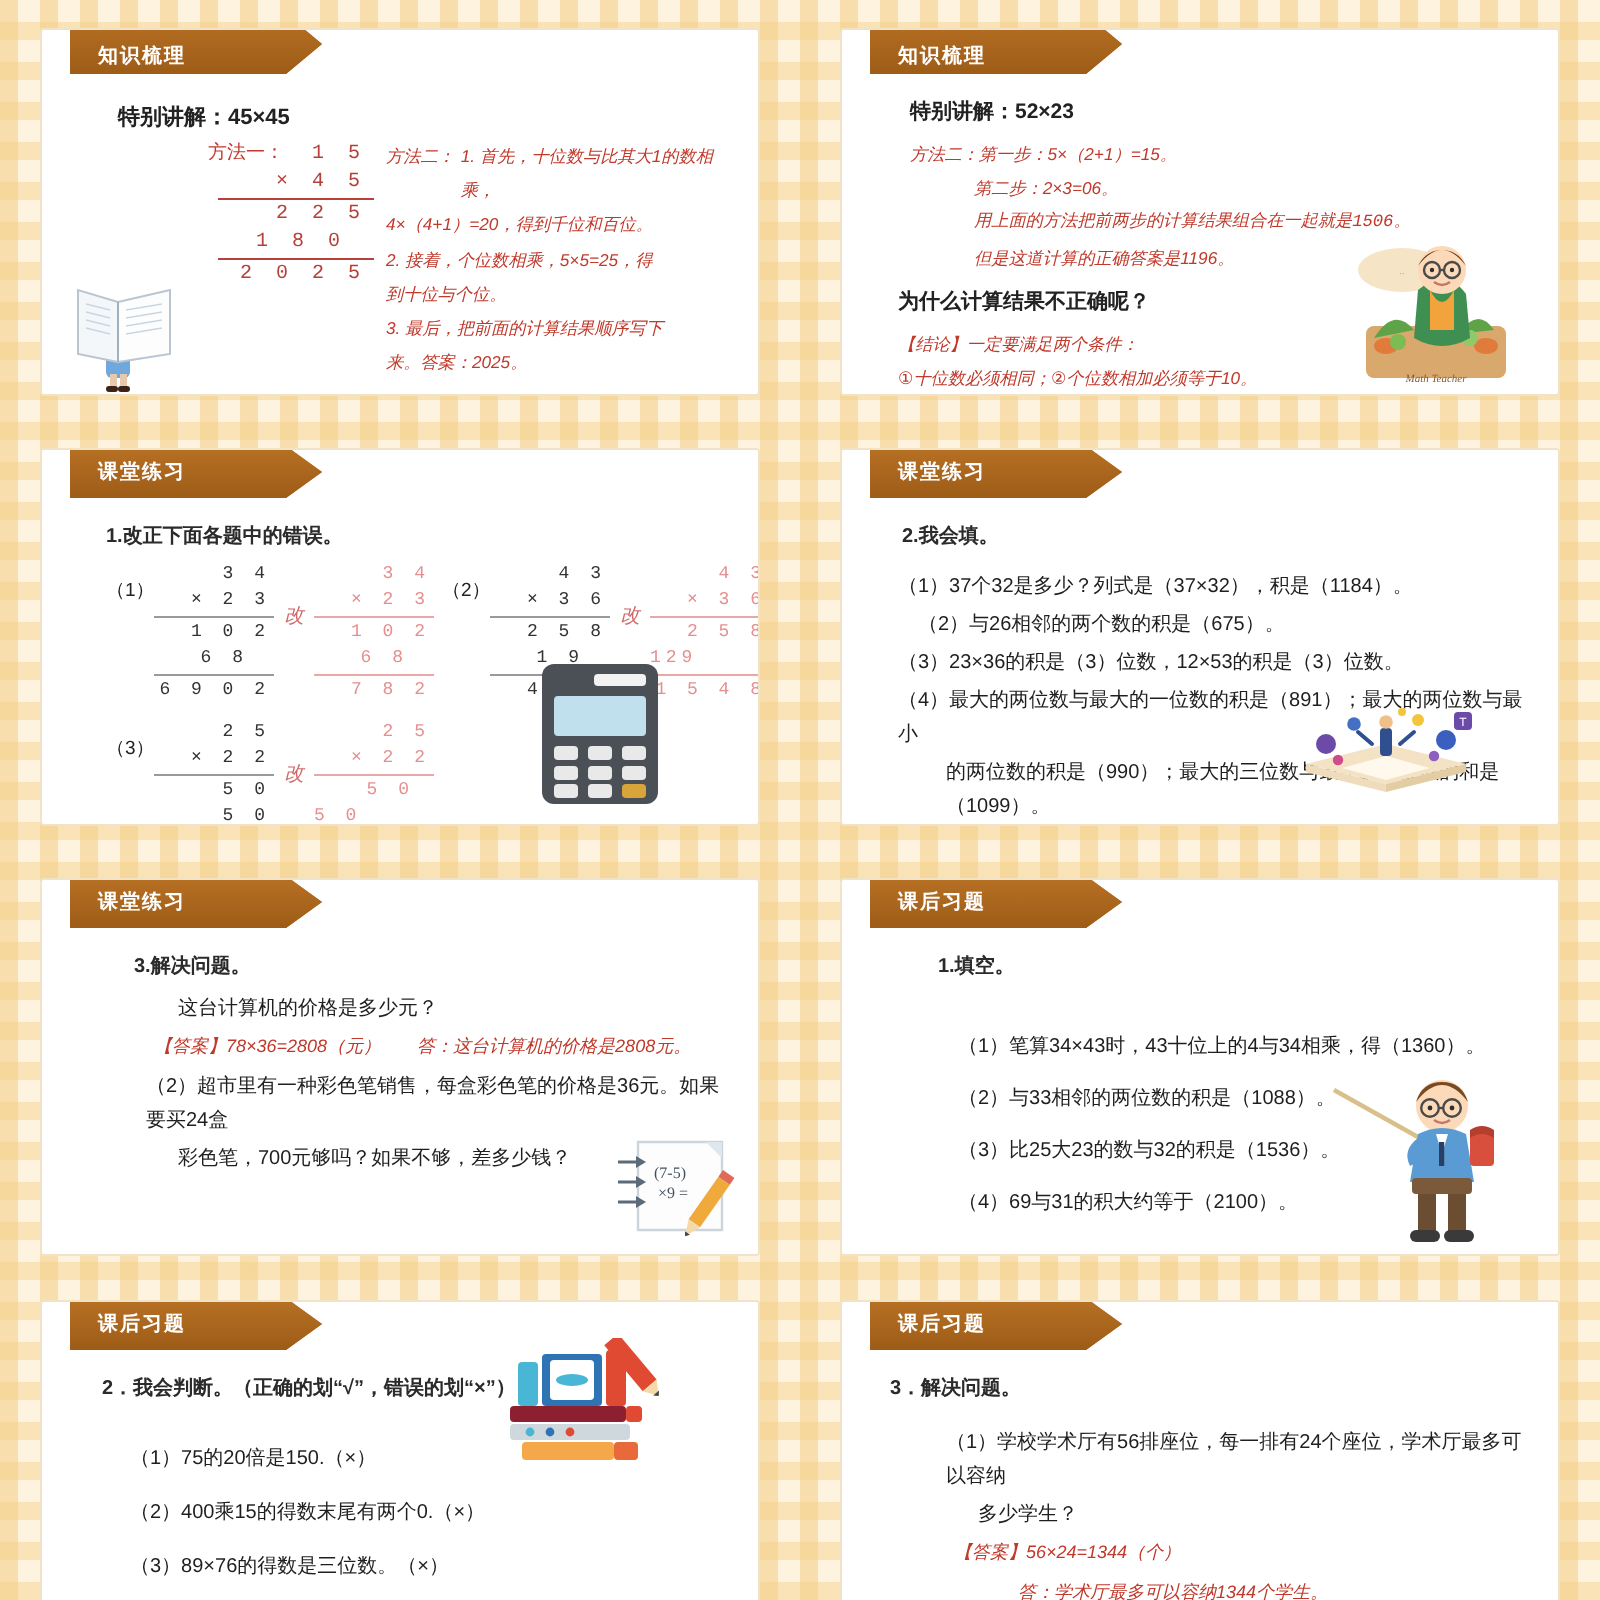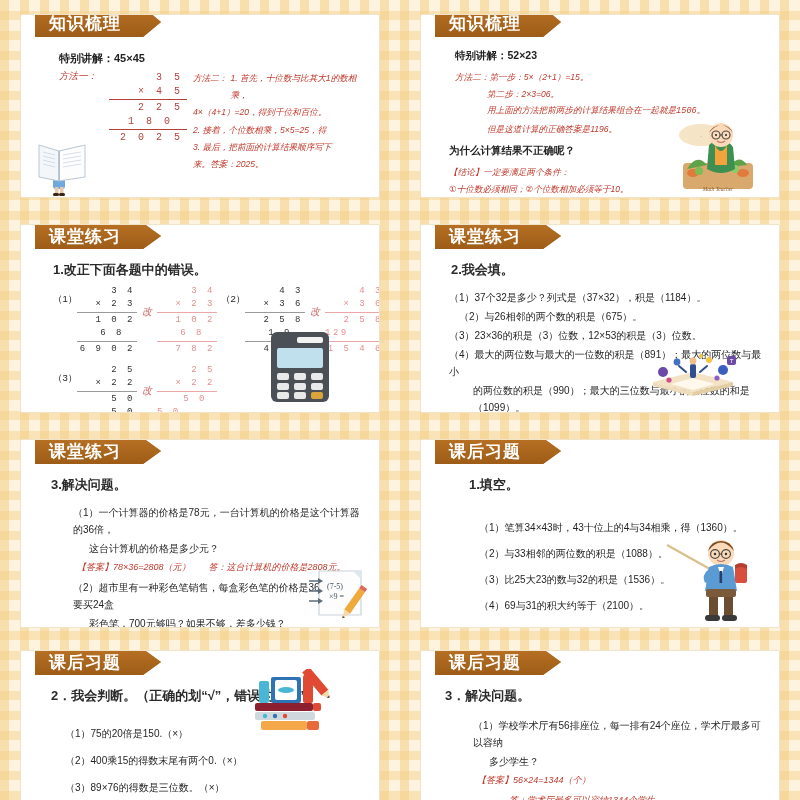--- a/index.html
+++ b/index.html
@@ -36,37 +36,37 @@
     border-radius:2px;
     overflow:hidden;
   }
   
   .banner{
     position:absolute;left:14px;top:-2px;z-index:5;
     height:26px;min-width:86px;padding:0 26px 0 14px;
     display:flex;align-items:center;
     background:#a9651c;
     background-image:linear-gradient(180deg,#b87124 0%,#9d5c17 100%);
-    color:#fff;font-size:17px;font-weight:bold;letter-spacing:1px;
+    color:#fff;font-size:10px;font-weight:bold;letter-spacing:1px;
     clip-path:polygon(0 0,100% 0,100% 100%,0 100%,0 100%);
     -webkit-clip-path:polygon(0 0, calc(100% - 18px) 0, 100% 50%, calc(100% - 18px) 100%, 0 100%);
     clip-path:polygon(0 0, calc(100% - 18px) 0, 100% 50%, calc(100% - 18px) 100%, 0 100%);
   }
   .banner.top{top:-8px;height:28px;align-items:flex-end;padding-bottom:2px;}
   
   .body{position:absolute;left:0;right:0;top:26px;bottom:0;padding:6px 12px 0 22px;}
-  .h-line{font-size:13px;color:#2b2b2b;font-weight:bold;margin:4px 0 6px 6px;}
+  .h-line{font-size:10px;color:#2b2b2b;font-weight:bold;margin:4px 0 6px 6px;}
   .q{font-size:10px;color:#1f1f1f;line-height:1.7;margin:0 0 2px 14px;}
   .q.ind{margin-left:30px;}
   .ans{font-size:9px;color:#c0392b;font-style:italic;margin:2px 0 4px 34px;line-height:1.8;}
   
   .p1head{font-size:11px;font-weight:bold;color:#222;margin:8px 0 4px 16px;}
   .p1wrap{display:flex;gap:6px;padding:0 6px 0 16px;}
   .m1{width:128px;flex:0 0 128px;position:relative;}
-  .mlabel{font-size:9.5px;color:#c0392b;font-style:italic;}
+  .mlabel{font-size:9.5px;color:#c0392b;text-align:center;}
   .vcalc{font-family:"Liberation Mono","DejaVu Sans Mono",monospace;
         font-size:10px;color:#b5413a;letter-spacing:3px;text-align:right;}
   .vcalc .row{padding-right:4px;line-height:1.35;}
   .vline{border-top:1px solid #b5413a;margin:1px 0 1px auto;}
   .m2{flex:1;font-size:8.6px;color:#c0392b;font-style:italic;line-height:2.0;}
   .m2 .lbl{float:left;margin-right:3px;}
   .p2q{font-size:10.5px;font-weight:bold;color:#222;margin:6px 0 4px 8px;}
   .p2c{font-size:8.6px;color:#c0392b;font-style:italic;line-height:2.0;margin-left:8px;}
   
   .calcrow{display:flex;align-items:flex-start;gap:2px;margin-left:10px;}
@@ -91,36 +91,37 @@
       <div class="card">
         <div class="banner top">
             <span>知识梳理</span>
           </div>
         <div class="body" style="top:22px;">
           <div class="p1head">特别讲解：45×45</div>
           <div class="p1wrap">
             <div class="m1">
               <div class="mlabel">方法一：</div>
               <div class="vcalc" style="margin-top:-12px;">
-                <div class="row">3 5</div>
+                <div class="row">1 5</div>
                 <div class="row">× 4 5</div>
                 <div class="vline" style="width:78px;"></div>
                 <div class="row">2 2 5</div>
                 <div class="row" style="padding-right:14px;">1 8 0</div>
                 <div class="vline" style="width:78px;"></div>
                 <div class="row">2 0 2 5</div>
               </div>
             </div>
             <div class="m2">
               <div style="display:flex;">
                   <span class="lbl" style="white-space:nowrap;">方法二：</span>
               <span>1. 首先，十位数与比其大1的数相乘，</span>
                 </div>
               <div>4×（4+1）=20，得到千位和百位。</div>
               <div>2. 接着，个位数相乘，5×5=25，得</div>
+              <div>到十位与个位。</div>
               <div>3. 最后，把前面的计算结果顺序写下</div>
               <div>来。答案：2025。</div>
             </div>
           </div>
         </div>
 
         <svg class="ill" style="left:8px;bottom:0px;" width="76" height="66" viewBox="0 0 76 66">
           <ellipse cx="30" cy="34" rx="5" ry="6" fill="#8a4b2a"></ellipse>
           <path d="M22 34 q8 -12 16 0 z" fill="#5a3016"></path>
           <circle cx="30" cy="36" r="5.2" fill="#fcd9b8"></circle>
@@ -327,22 +328,21 @@
         </svg>
       </div>
     </div>
 
     <div class="cell">
       <div class="card">
         <div class="banner">
             <span>课堂练习</span>
           </div>
         <div class="body">
-          <div class="h-line" style="margin-left:8px;">3.解决问题。</div>
-          <div class="q ind" style="margin-top:10px;">（1）一个计算器的价格是78元，一台计算机的价格是这个计算器的36倍，</div>
+          <div class="h-line" style="margin-left:24px;">3.解决问题。</div>
           <div class="q" style="margin-left:46px;">这台计算机的价格是多少元？</div>
           <div class="ans">【答案】78×36=2808（元）　　答：这台计算机的价格是2808元。</div>
           <div class="q ind">（2）超市里有一种彩色笔销售，每盒彩色笔的价格是36元。如果要买24盒</div>
           <div class="q" style="margin-left:46px;">彩色笔，700元够吗？如果不够，差多少钱？</div>
 
         </div>
 
         <svg class="ill" style="right:8px;bottom:4px;" width="66" height="60" viewBox="0 0 66 60">
           <path d="M14 8 H56 V52 H14 Z" fill="#fdfdfd" stroke="#ccd4dc" stroke-width="1.2"></path>
           <path d="M48 8 H56 V16 Z" fill="#dfe6ec"></path>

